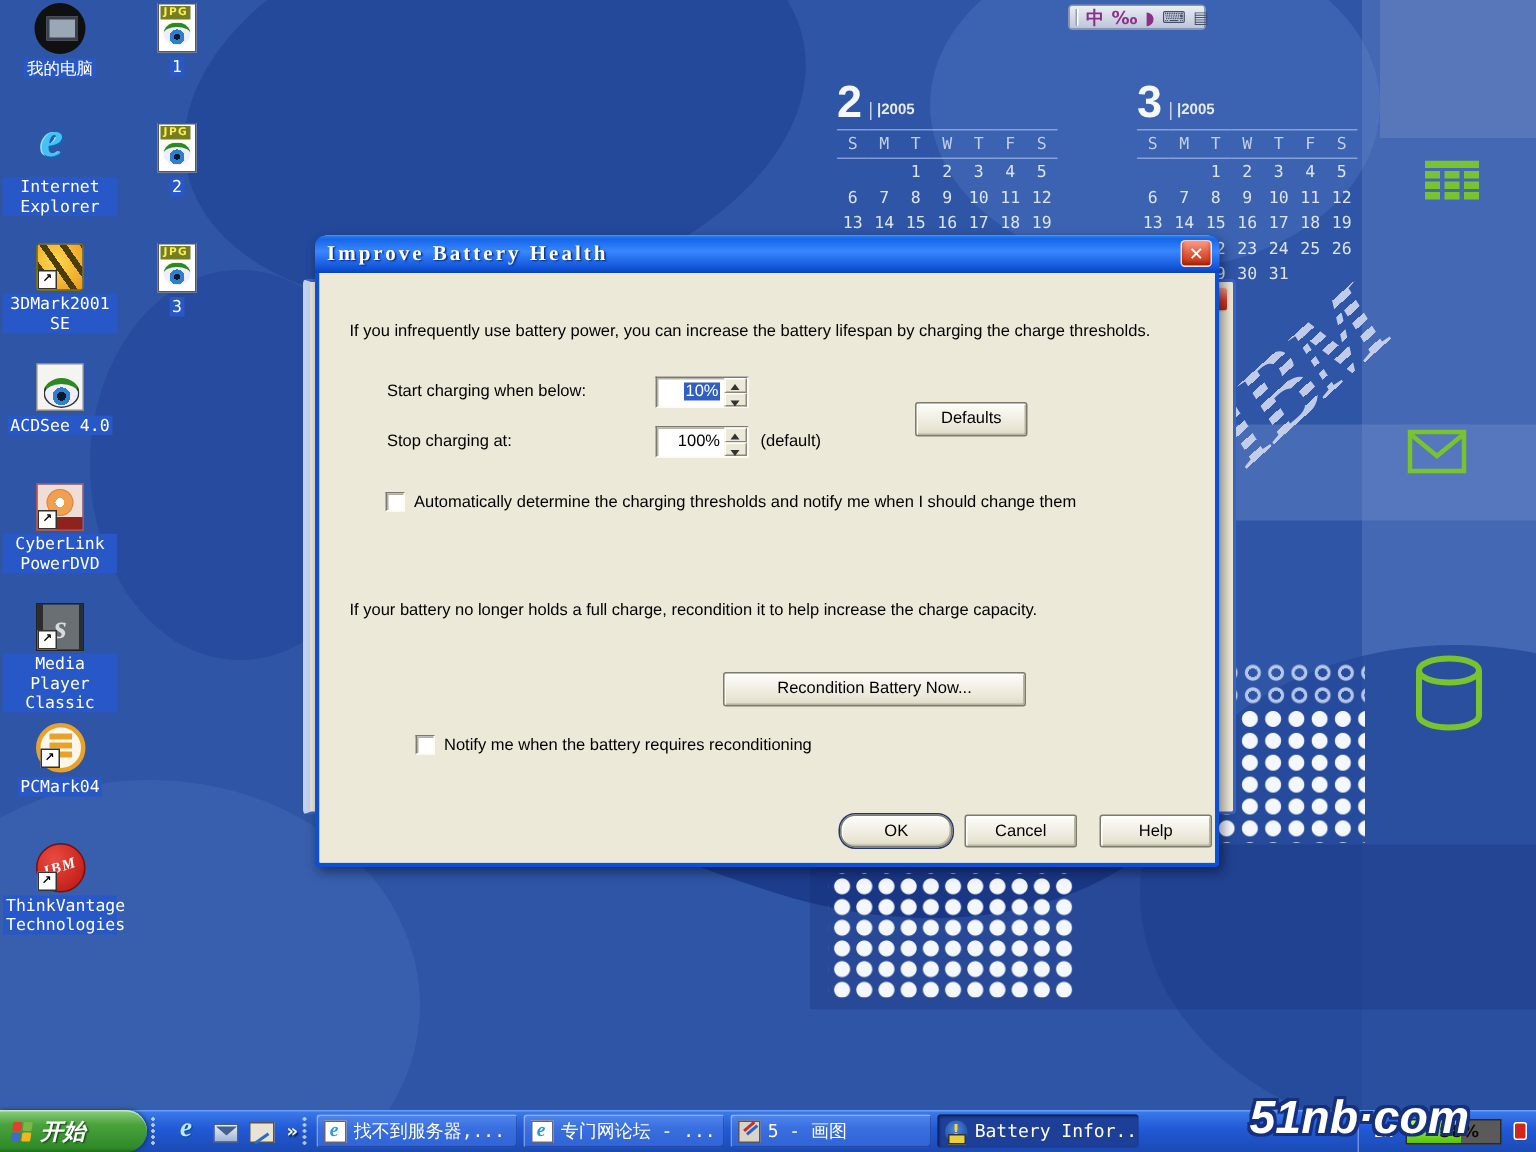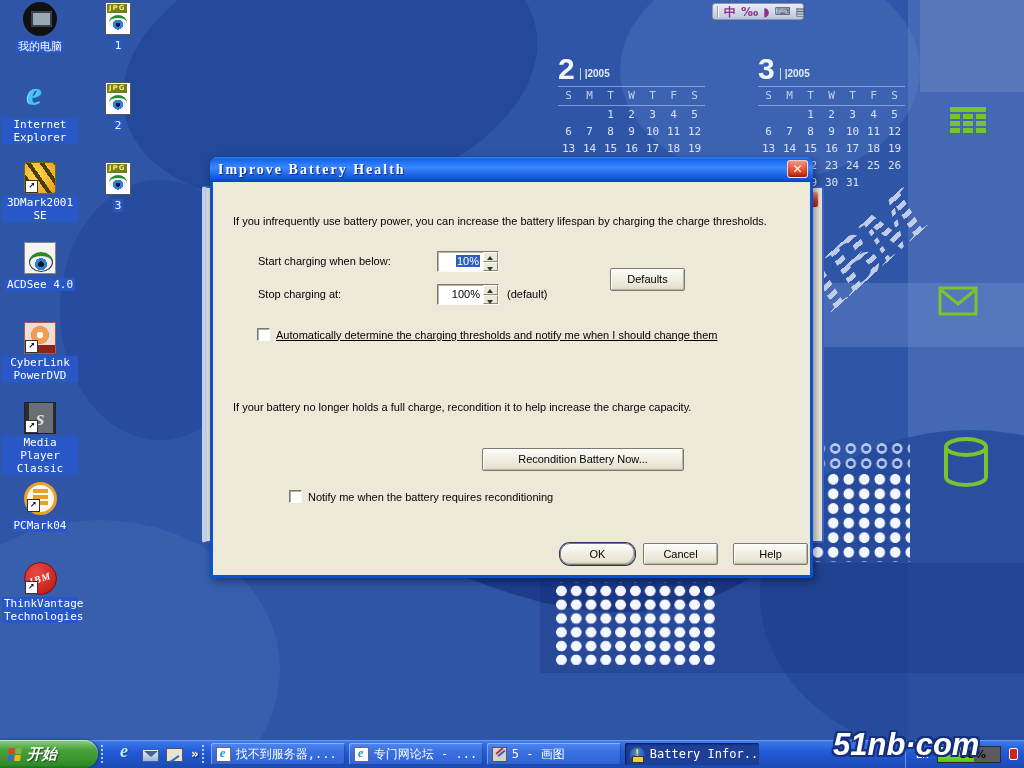--- a/index.html
+++ b/index.html
@@ -389,30 +389,30 @@
       <span class="lbl" style="left:45px;top:106px;">Stop charging at:</span>
       <div class="spinner" style="left:224px;top:102px;">
         <span class="spin-val">100%</span>
         <span class="spin-btns">
           <div class="up"></div>
           <div class="down"></div>
         </span>
       </div>
       <span class="lbl" style="left:294px;top:106px;">(default)</span>
 
-      <div class="checkline" style="left:44px;top:146px;text-decoration:underline;">
+      <div class="checkline" style="left:44px;top:146px;">
         <span class="checkbox"></span>
         <span>Automatically determine the charging thresholds and notify me when I should change them</span>
       </div>
 
       <span class="lbl" style="left:20px;top:219px;">If your battery no longer holds a full charge, recondition it to help increase the charge capacity.</span>
 
       <div class="btn" style="left:269px;top:266px;width:202px;">Recondition Battery Now...</div>
 
-      <div class="checkline" style="left:52px;top:308px;padding-left:24px;">
+      <div class="checkline" style="left:40px;top:308px;padding-left:24px;">
         <span class="checkbox"></span>
         <span>Notify me when the battery requires reconditioning</span>
       </div>
 
       <div class="btn btn-default" style="left:347px;top:361px;width:75px;height:22px;border-radius:10px;">OK</div>
       <div class="btn" style="left:430px;top:361px;width:75px;height:22px;">Cancel</div>
       <div class="btn" style="left:520px;top:361px;width:75px;height:22px;">Help</div>
     </div>
   </div>
 

